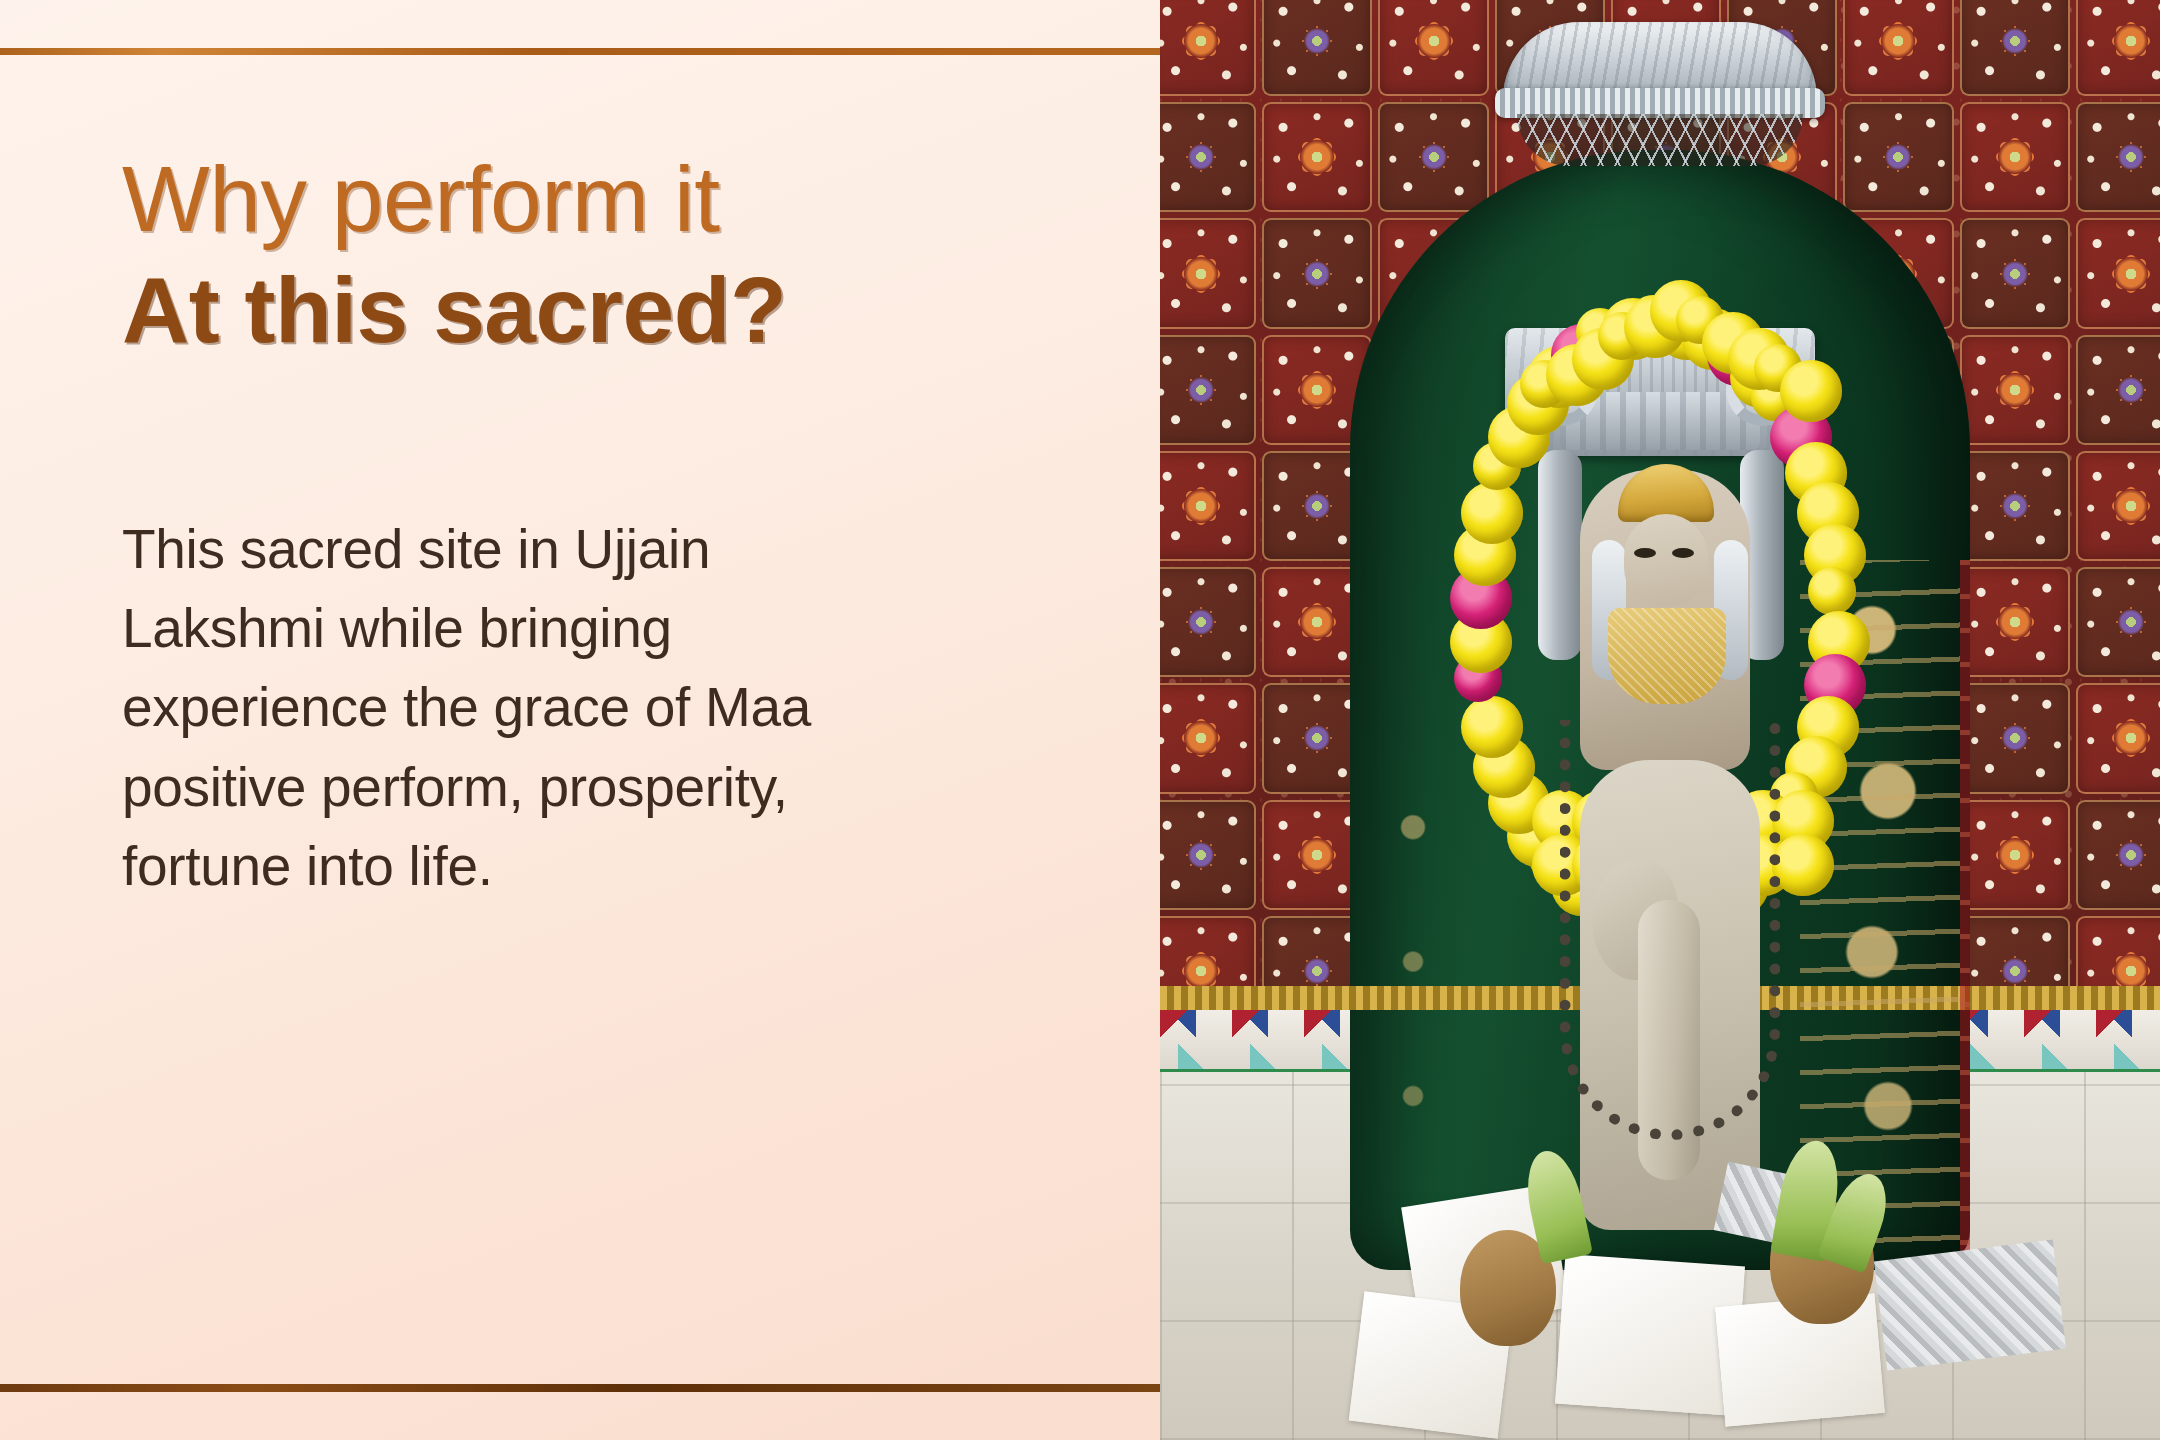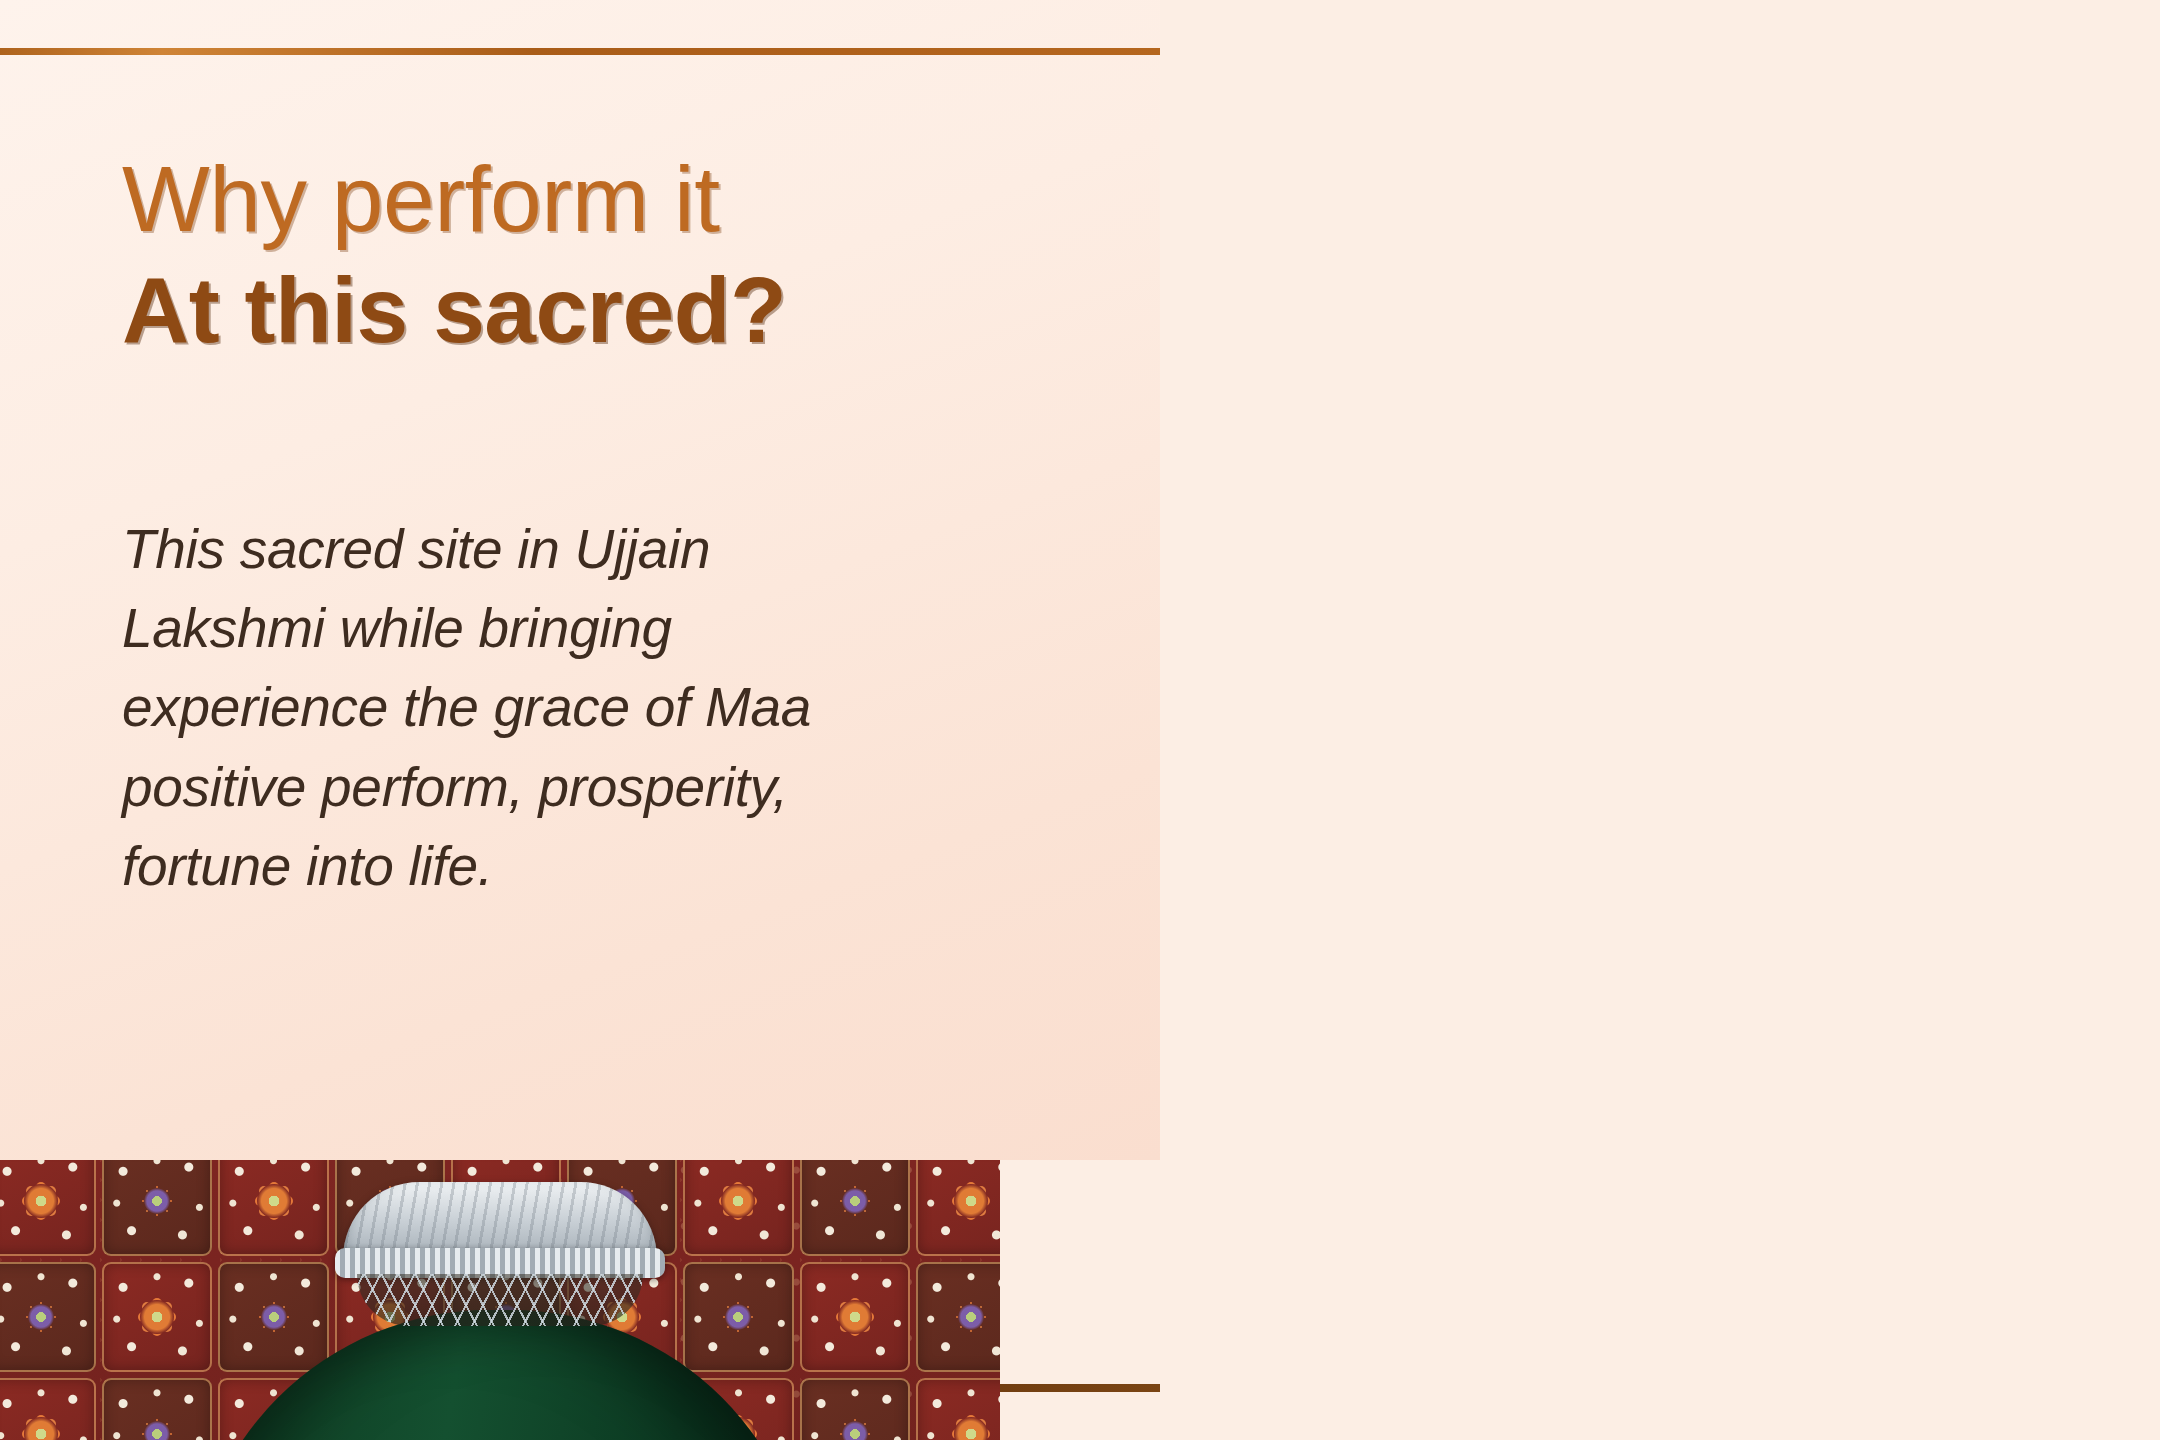--- a/index.html
+++ b/index.html
@@ -7,21 +7,20 @@
     width:2160px; height:1440px;
     overflow:hidden;
     font-family:"Liberation Sans", sans-serif;
     background:#FCEEE4;
   }
   .slide {
     position:relative;
     width:2160px; height:1440px;
     display:flex;
     background:#FCEEE4;
-    flex-direction:column;
   }
 
   
   .left-panel {
     position:relative;
     width:1160px; height:1440px;
     background:linear-gradient(160deg,#FEF3EC 0%,#FDEDE3 35%,#FBE3D5 75%,#FADECF 100%);
     flex:0 0 1160px;
   }
   .rule {
@@ -61,21 +60,20 @@
   .body-copy {
     position:absolute;
     left:122px;
     top:510px;
     width:930px;
     font-size:55px;
     font-weight:400;
     line-height:1.44;
     color:#3E2C20;
     letter-spacing:-0.3px;
-    font-style:italic;
   }
   .body-copy .ln { display:block; white-space:nowrap; }
 
   
   .photo-panel {
     position:relative;
     width:1000px; height:1440px;
     flex:0 0 1000px;
     overflow:hidden;
     background:#5A1A18;

